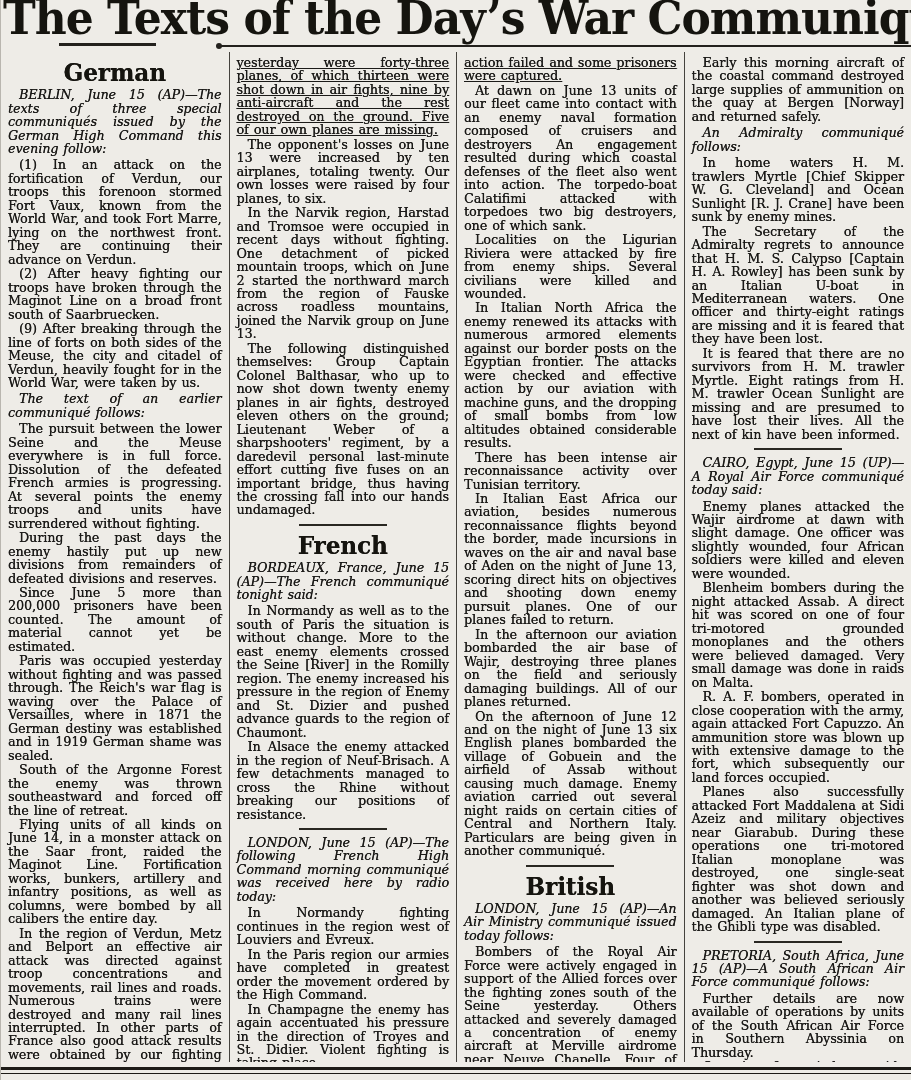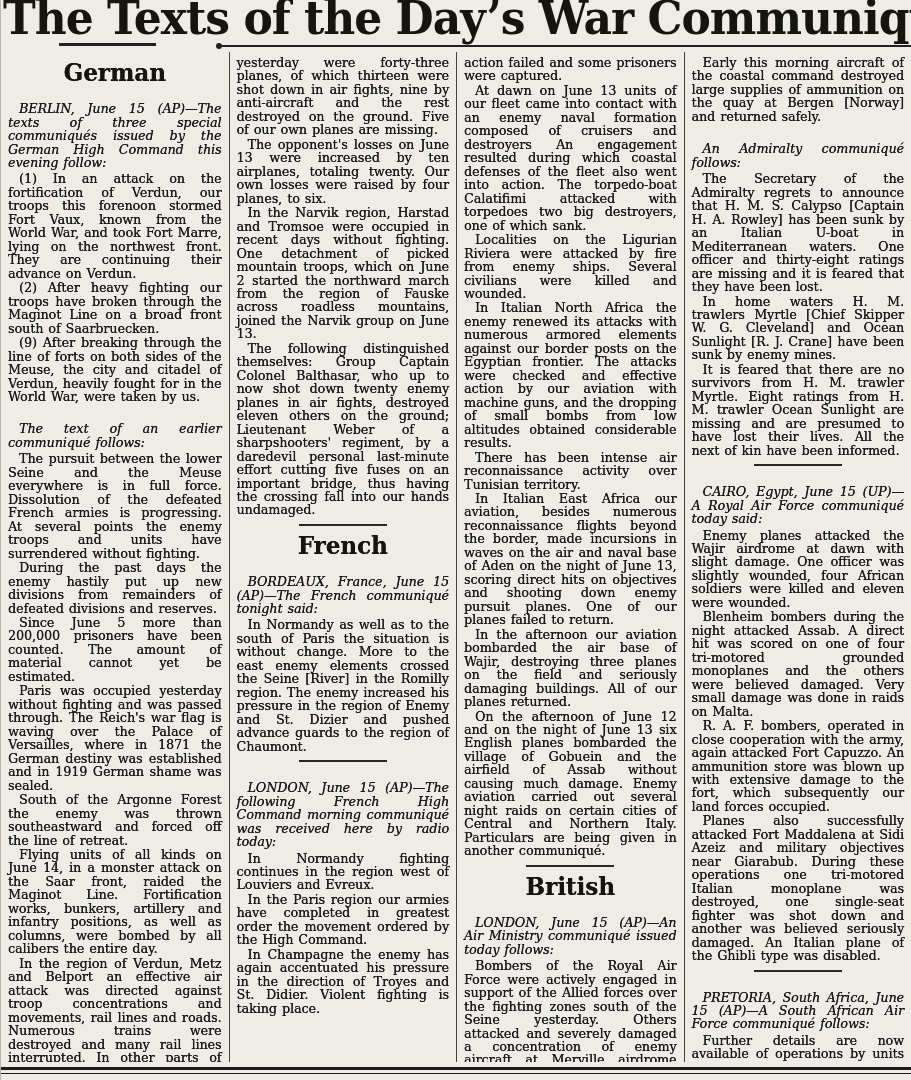--- a/index.html
+++ b/index.html
@@ -40,22 +40,22 @@
   }
   .col{
     width:227.75px;box-sizing:border-box;
     padding:4px 7px 0 7px;
     overflow:hidden;
     font-size:12.6px;line-height:1.07;
     text-shadow:0.25px 0 0 currentColor;
   }
   .col + .col{border-left:1px solid #44423d;}
   p{margin:0 0 1px 0;text-align:justify;text-indent:11px;word-spacing:1px;}
-  p.noindent{text-indent:0;}
-  p.dateline{font-style:italic;margin-top:19px;margin-bottom:3px;}
+  p.noindent{text-indent:0;text-decoration:underline;}
+  p.dateline{font-style:italic;margin-top:3px;margin-bottom:3px;}
   .section-heading{
     text-align:center;font-weight:700;font-size:23px;line-height:1.05;
     margin:3px 0 5px 0;color:#15140f;
     transform:scaleY(1.08);transform-origin:top;
   }
   .sep-rule{
     width:88px;height:2px;background:#292722;margin:7px auto 6px auto;
   }
   .bottom-rule{
     position:absolute;left:0;right:0;bottom:6px;height:3px;
@@ -90,20 +90,21 @@
       </div>
     <div class="col">
         <p class="para noindent">yesterday were forty-three planes, of which thirteen were shot down in air fights, nine by anti-aircraft and the rest destroyed on the ground. Five of our own planes are missing.</p>
         <p class="para">The opponent's losses on June 13 were increased by ten airplanes, totaling twenty. Our own losses were raised by four planes, to six.</p>
         <p class="para">In the Narvik region, Harstad and Tromsoe were occupied in recent days without fighting. One detachment of picked mountain troops, which on June 2 started the northward march from the region of Fauske across roadless mountains, joined the Narvik group on June 13.</p>
         <p class="para">The following distinguished themselves: Group Captain Colonel Balthasar, who up to now shot down twenty enemy planes in air fights, destroyed eleven others on the ground; Lieutenant Weber of a sharpshooters' regiment, by a daredevil personal last-minute effort cutting five fuses on an important bridge, thus having the crossing fall into our hands undamaged.</p>
         <div class="sep-rule"></div>
         <div class="section-heading">French</div>
         <p class="dateline">BORDEAUX, France, June 15 (AP)—The French communiqué tonight said:</p>
         <p class="para">In Normandy as well as to the south of Paris the situation is without change. More to the east enemy elements crossed the Seine [River] in the Romilly region. The enemy increased his pressure in the region of Enemy and St. Dizier and pushed advance guards to the region of Chaumont.</p>
+        <p class="para">In Alsace the enemy attacked in the region of Neuf-Brisach. A few detachments managed to cross the Rhine without breaking our positions of resistance.</p>
         <div class="sep-rule"></div>
         <p class="dateline">LONDON, June 15 (AP)—The following French High Command morning communiqué was received here by radio today:</p>
         <p class="para">In Normandy fighting continues in the region west of Louviers and Evreux.</p>
         <p class="para">In the Paris region our armies have completed in greatest order the movement ordered by the High Command.</p>
         <p class="para">In Champagne the enemy has again accentuated his pressure in the direction of Troyes and St. Didier. Violent fighting is taking place.</p>
       </div>
     <div class="col">
         <p class="para noindent">action failed and some prisoners were captured.</p>
         <p class="para">At dawn on June 13 units of our fleet came into contact with an enemy naval formation composed of cruisers and destroyers An engagement resulted during which coastal defenses of the fleet also went into action. The torpedo-boat Calatifimi attacked with torpedoes two big destroyers, one of which sank.</p>
         <p class="para">Localities on the Ligurian Riviera were attacked by fire from enemy ships. Several civilians were killed and wounded.</p>
@@ -113,22 +114,22 @@
         <p class="para">In the afternoon our aviation bombarded the air base of Wajir, destroying three planes on the field and seriously damaging buildings. All of our planes returned.</p>
         <p class="para">On the afternoon of June 12 and on the night of June 13 six English planes bombarded the village of Gobuein and the airfield of Assab without causing much damage. Enemy aviation carried out several night raids on certain cities of Central and Northern Italy. Particulars are being given in another communiqué.</p>
         <div class="sep-rule"></div>
         <div class="section-heading">British</div>
         <p class="dateline">LONDON, June 15 (AP)—An Air Ministry communiqué issued today follows:</p>
         <p class="para">Bombers of the Royal Air Force were actively engaged in support of the Allied forces over the fighting zones south of the Seine yesterday. Others attacked and severely damaged a concentration of enemy aircraft at Merville airdrome near Neuve Chapelle. Four of our bombers have not returned.</p>
       </div>
     <div class="col">
         <p class="para">Early this morning aircraft of the coastal command destroyed large supplies of ammunition on the quay at Bergen [Norway] and returned safely.</p>
         <p class="dateline">An Admiralty communiqué follows:</p>
+        <p class="para">In home waters H. M. trawlers Myrtle [Chief Skipper W. G. Cleveland] and Ocean Sunlight [R. J. Crane] have been sunk by enemy mines.</p>
         <p class="para">The Secretary of the Admiralty regrets to announce that H. M. S. Calypso [Captain H. A. Rowley] has been sunk by an Italian U-boat in Mediterranean waters. One officer and thirty-eight ratings are missing and it is feared that they have been lost.</p>
-        <p class="para">In home waters H. M. trawlers Myrtle [Chief Skipper W. G. Cleveland] and Ocean Sunlight [R. J. Crane] have been sunk by enemy mines.</p>
         <p class="para">It is feared that there are no survivors from H. M. trawler Myrtle. Eight ratings from H. M. trawler Ocean Sunlight are missing and are presumed to have lost their lives. All the next of kin have been informed.</p>
         <div class="sep-rule"></div>
         <p class="dateline">CAIRO, Egypt, June 15 (UP)—A Royal Air Force communiqué today said:</p>
         <p class="para">Enemy planes attacked the Wajir airdrome at dawn with slight damage. One officer was slightly wounded, four African soldiers were killed and eleven were wounded.</p>
         <p class="para">Blenheim bombers during the night attacked Assab. A direct hit was scored on one of four tri-motored grounded monoplanes and the others were believed damaged. Very small damage was done in raids on Malta.</p>
         <p class="para">R. A. F. bombers, operated in close cooperation with the army, again attacked Fort Capuzzo. An ammunition store was blown up with extensive damage to the fort, which subsequently our land forces occupied.</p>
         <p class="para">Planes also successfully attacked Fort Maddalena at Sidi Azeiz and military objectives near Giarabub. During these operations one tri-motored Italian monoplane was destroyed, one single-seat fighter was shot down and another was believed seriously damaged. An Italian plane of the Ghibli type was disabled.</p>
         <div class="sep-rule"></div>
         <p class="dateline">PRETORIA, South Africa, June 15 (AP)—A South African Air Force communiqué follows:</p>
         <p class="para">Further details are now available of operations by units of the South African Air Force in Southern Abyssinia on Thursday.</p>

